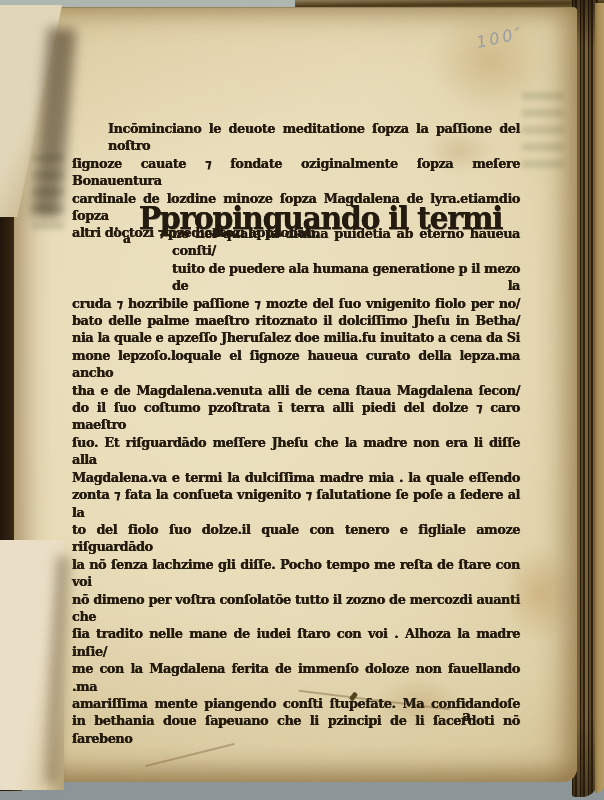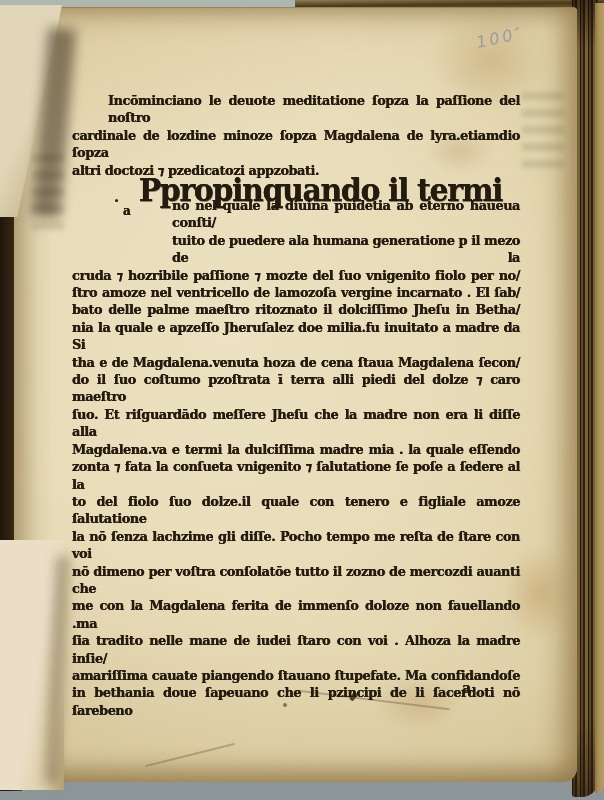--- a/index.html
+++ b/index.html
@@ -93,21 +93,21 @@
 
   
   .pencil{
     position:absolute;left:462px;top:20px;
     font-family:"DejaVu Sans",sans-serif;font-style:italic;font-size:16px;
     letter-spacing:3px;color:#8d96a9;opacity:.85;transform:rotate(-12deg);
   }
 
   
   .ink{color:#241b10;font-weight:700;
-    text-shadow:0 0 .5px #2a1f12,.4px .4px 0 rgba(42,30,15,.5);}
+    text-shadow:0 0 .5px #2a1f12,.4px .4px 0 rgba(42,30,15,.5);margin-top:28px;}
   .textcol{position:absolute;left:58px;width:448px;}
   .header-para{top:84px;}
   .body-text{top:189px;}
   .tline{
     display:block;width:100%;
     font-size:12.8px;line-height:17.4px;letter-spacing:-.4px;
     text-align:justify;text-align-last:justify;
     white-space:normal;
   }
   .tline.indent-sm{padding-left:36px;width:412px;}
@@ -143,46 +143,47 @@
     <div class="stain crease-2"></div>
     <div class="stain speck-1"></div>
     <div class="stain speck-2"></div>
     <div class="smudge smudge-right"></div>
     <div class="smudge smudge-left"></div>
 
     <div class="pencil">100″</div>
 
     <div class="textcol header-para ink">
       <span class="tline indent-sm">Incōminciano le deuote meditatione ſopza la paſſione del noſtro</span>
+      <span class="tline">ſignoze cauate ⁊ fondate oziginalmente ſopza meſere Bonauentura</span>
       <span class="tline">cardinale de lozdine minoze ſopza Magdalena de lyra.etiamdio ſopza</span>
       <span class="tline last">altri doctozi ⁊ pzedicatozi appzobati.</span>
     </div>
 
     <div class="heading ink">
       <span class="h-dot">.</span><span class="guide">a</span><span class="h-text">Ppropinquando il termi</span>
     </div>
 
     <div class="textcol body-text ink">
       <span class="tline indent">no nel quale la diuina puidētia ab eterno haueua conſti/</span>
       <span class="tline indent">tuito de puedere ala humana generatione p il mezo de la</span>
       <span class="tline">cruda ⁊ hozribile paſſione ⁊ mozte del ſuo vnigenito fiolo per no/</span>
-      <span class="tline">ſtro amoze nel ventricello de lamozoſa vergine incarnato . El ſab/</span>
       <span class="tline">bato delle palme maeſtro ritoznato il dolciſſimo Jheſu in Betha/</span>
-      <span class="tline">nia la quale e apzeſſo Jheruſalez doe milia.fu inuitato a madre da Si</span>
-      <span class="tline">tha e de Magdalena.venuta hoza de cena ſtaua Magdalena ſecon/</span>
+      <span class="tline">nia la quale e apzeſſo Jheruſalez doe milia.fu inuitato a cena da Si</span>
+      <span class="tline">mone lepzoſo.loquale el ſignoze haueua curato della lepza.ma ancho</span>
+      <span class="tline">tha e de Magdalena.venuta alli de cena ſtaua Magdalena ſecon/</span>
       <span class="tline">do il ſuo coſtumo pzoſtrata ī terra alli piedi del dolze ⁊ caro maeſtro</span>
       <span class="tline">ſuo. Et riſguardādo meſſere Jheſu che la madre non era li diſſe alla</span>
       <span class="tline">Magdalena.va e termi la dulciſſima madre mia . la quale eſſendo</span>
       <span class="tline">zonta ⁊ fata la conſueta vnigenito ⁊ ſalutatione ſe poſe a ſedere al la</span>
-      <span class="tline">to del fiolo ſuo dolze.il quale con tenero e figliale amoze ſalutatione</span>
+      <span class="tline">to del fiolo ſuo dolze.il quale con tenero e figliale amoze riſguardādo</span>
       <span class="tline">la nō ſenza lachzime gli diſſe. Pocho tempo me reſta de ſtare con voi</span>
       <span class="tline">nō dimeno per voſtra conſolatōe tutto il zozno de mercozdi auanti che</span>
+      <span class="tline">ſia tradito nelle mane de iudei ſtaro con voi . Alhoza la madre inſie/</span>
       <span class="tline">me con la Magdalena ferita de immenſo doloze non fauellando .ma</span>
-      <span class="tline">ſia tradito nelle mane de iudei ſtaro con voi . Alhoza la madre inſie/</span>
-      <span class="tline">amariſſima cauate piangendo ſtauano ſtupefate. Ma confidandoſe</span>
+      <span class="tline">amariſſima mente piangendo conſti ſtupefate. Ma confidandoſe</span>
       <span class="tline">in bethania doue ſapeuano che li pzincipi de li ſacerdoti nō ſarebeno</span>
 
     </div>
 
     <div class="signature ink">a</div>
   </div>
 
   <div class="corner-curl"></div>
   <div class="curl-shadow"></div>
   <div class="bottom-fold"></div>

